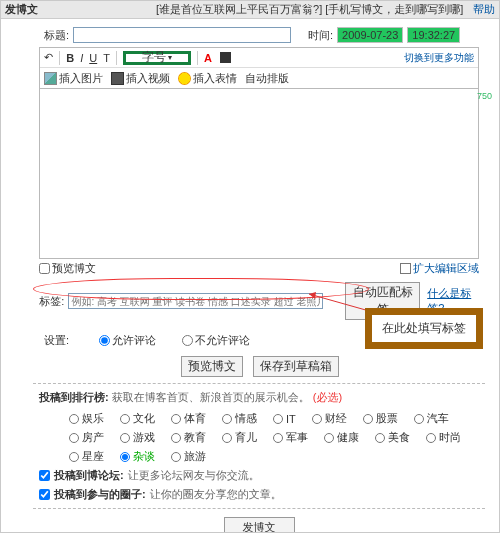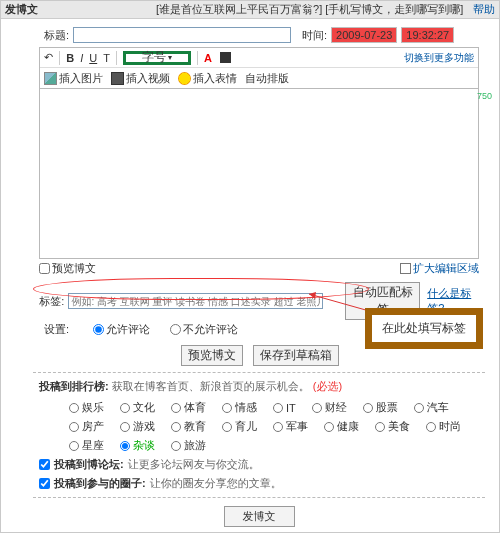--- a/index.html
+++ b/index.html
@@ -6,22 +6,22 @@
 body{background:#fff;width:500px;height:533px;border:1px solid #c9c9c9}
 .topbar{background:#e8e8e8;border-bottom:1px solid #ccc;height:18px;display:flex;align-items:center;padding:0 4px}
 .topbar-title{font-weight:bold}
 .topbar-links{margin-left:118px;color:#0055a2}
 .topbar-links span{cursor:pointer}
 .topbar-help{margin-left:auto;color:#0055a2;cursor:pointer}
 .inner{padding:8px 20px 4px 38px}
 .row{display:flex;align-items:center;margin-bottom:4px}
 .lbl{width:30px;text-align:right;margin-right:4px}
 .title-input{flex:0 0 218px;height:16px;border:1px solid #7e9db9;padding:0 2px}
-.time-lbl{margin-left:11px}
-.time-box{border:1px solid #bfbfbf;background:#ef4444;padding:1px 4px;margin-left:4px}
+.time-lbl{margin-left:17px}
+.time-box{border:1px solid #bfbfbf;background:#22c55e;padding:1px 4px;margin-left:4px}
 .toolbar{border:1px solid #b9b9b9;background:#fff;margin-top:2px}
 .tb-row1{display:flex;align-items:center;height:20px;border-bottom:1px solid #ddd;padding:0 4px;gap:6px}
 .tb-sep{width:1px;height:14px;background:#ccc}
 .tb-b{font-weight:bold;font-family:Arial}
 .tb-i{font-style:italic;font-family:Arial}
 .tb-u{text-decoration:underline;font-family:Arial}
 .tb-t{font-family:Arial}
 .tb-sel{border:3px solid #15803d;height:14px;font-size:12px;padding:0 16px;display:flex;align-items:center}
 .tb-sel::after{content:"▾";margin-left:2px;font-size:8px}
 .tb-a{color:#e00;font-family:Arial;font-weight:bold}
@@ -41,21 +41,21 @@
 .expand{margin-left:auto;color:#0055a2;cursor:pointer;display:flex;align-items:center;gap:2px}
 .expand::before{content:"";width:9px;height:9px;border:1px solid #777;display:inline-block}
 .tag-row{display:flex;align-items:center;margin-top:6px;position:relative}
 .tag-oval{position:absolute;left:-6px;top:-4px;width:336px;height:22px;border:1px solid #e33;border-radius:50%/60%;pointer-events:none}
 .tag-input{flex:0 0 255px;height:16px;border:1px solid #7e9db9;color:#bbb;padding:0 2px;font-size:10px}
 .btn{border:1px solid #999;background:#f3f3f3;padding:1px 6px;cursor:pointer;font-size:12px}
 .link{color:#0055a2;cursor:pointer;text-decoration:underline}
 .cat-row{display:flex;align-items:center;margin-top:6px;gap:6px}
 .cat-sel{border:1px solid #7e9db9;height:16px;width:88px;font-size:10px;padding:0 2px;display:flex;align-items:center;justify-content:space-between}
 .cat-sel::after{content:"▾";background:#ddd;padding:0 2px;font-size:8px}
-.set-row{display:flex;align-items:flex-start;margin-top:2px;gap:20px}
+.set-row{display:flex;align-items:flex-start;margin-top:13px;gap:26px}
 .radio{display:flex;align-items:center;gap:2px}
 .radio input{width:11px;height:11px}
 .callout{position:absolute;right:-4px;top:26px;border:7px solid #a16207;background:#fff;padding:5px 10px;font-size:12px}
 .arrow-line{position:absolute;left:270px;top:10px;width:88px;height:26px;pointer-events:none}
 .action-row{display:flex;gap:10px;margin:8px 0 6px 142px}
 .hr{border:none;border-top:1px dashed #bbb;margin:6px -6px}
 .sect-title{font-weight:bold;display:inline}
 .sect-desc{color:#666}
 .req{color:#e33}
 .cats{margin:6px 0 4px 30px;display:flex;flex-wrap:wrap;gap:4px 16px}

